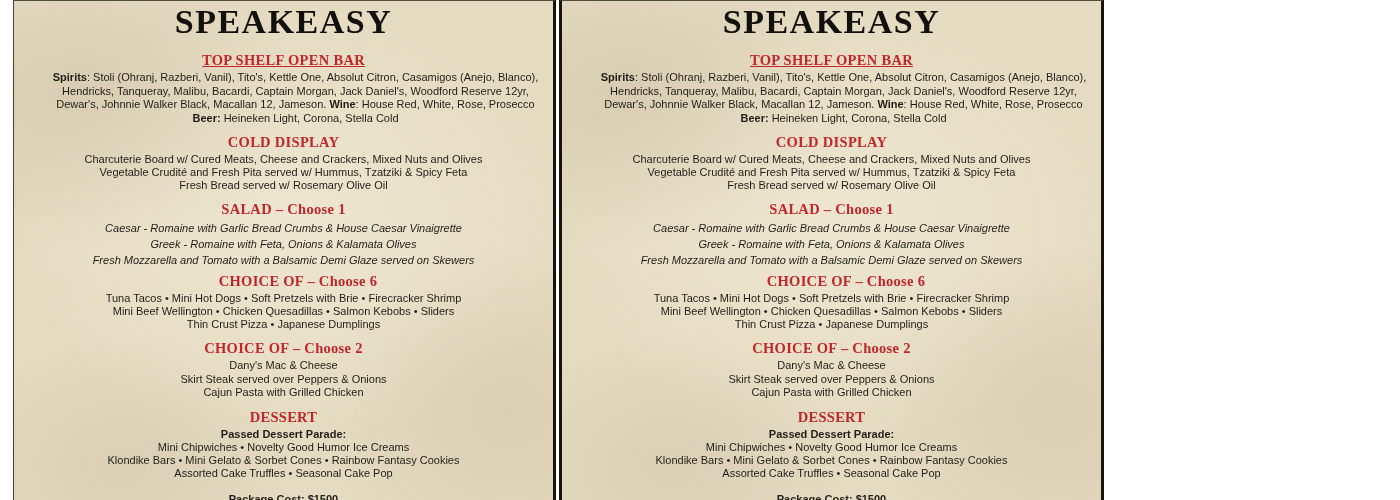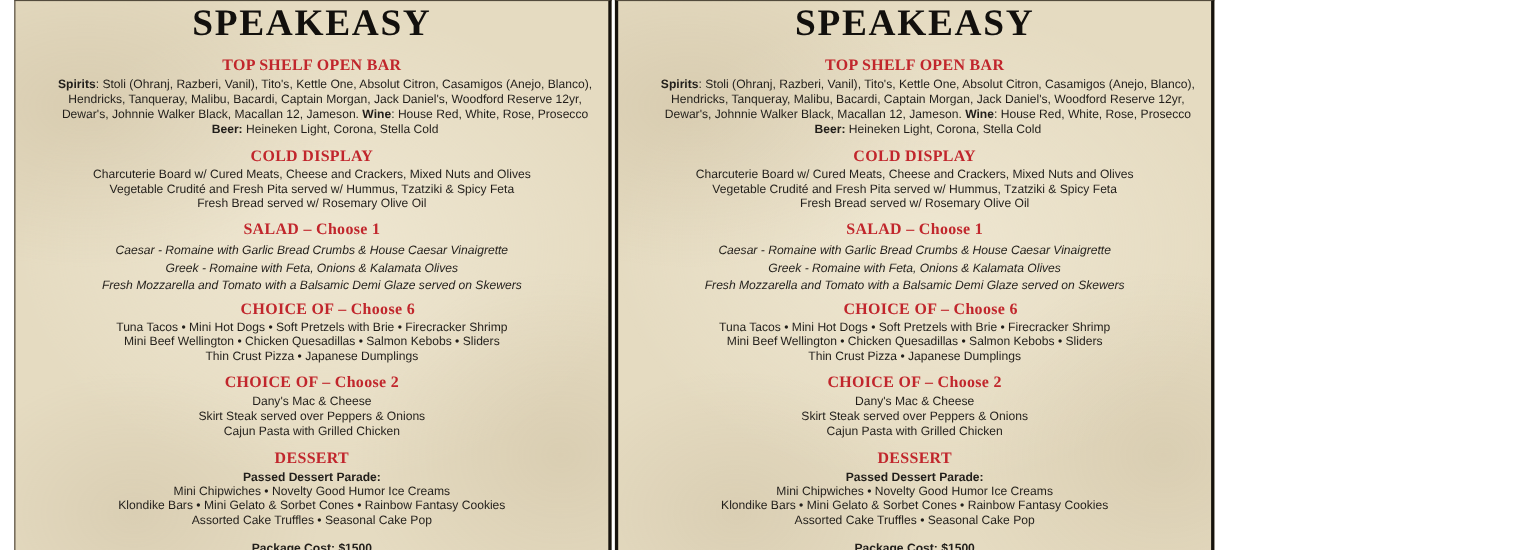--- a/index.html
+++ b/index.html
@@ -57,21 +57,21 @@
   }
   .sec-heading {
     font-family: "Liberation Serif", serif;
     font-weight: bold;
     font-size: 14.5px;
     line-height: 15px;
     letter-spacing: 0.3px;
     color: #c1262c;
     margin: 10px 0 3px 0;
   }
-  .section-0 .sec-heading { margin-top: 13px; }
+  .section-0 .sec-heading { margin-top: 13px; text-decoration: underline; }
   .section-3 .sec-heading { margin-top: 6px; padding-left: 29px; }
   .menu-line {
     font-size: 11px;
     line-height: 13px;
     color: #211e1a;
   }
   .section-0 .menu-line { line-height: 13.5px; padding-left: 24px; }
   .section-2 .menu-line { line-height: 16px; font-style: italic; }
   .section-4 .menu-line { line-height: 13.5px; }
   .menu-line .seg-bold { font-weight: bold; }

